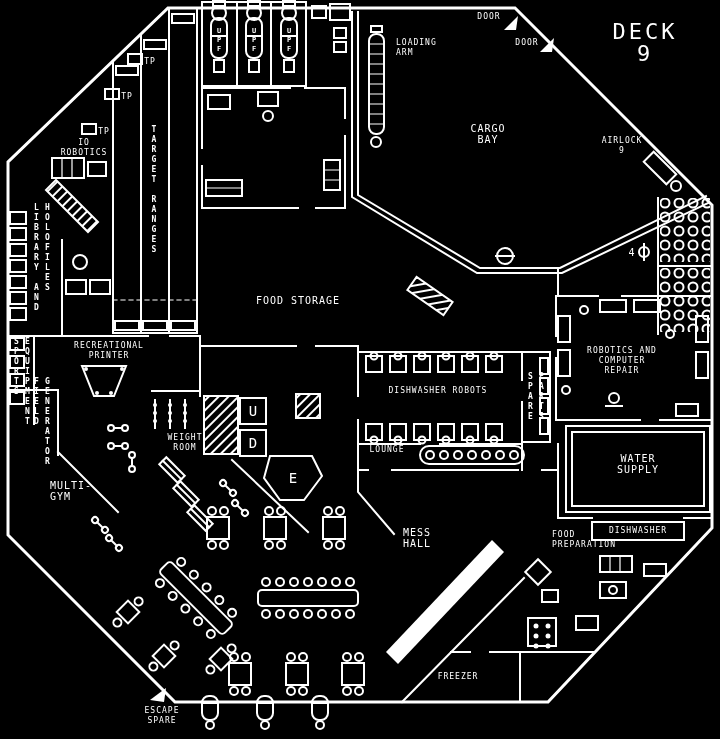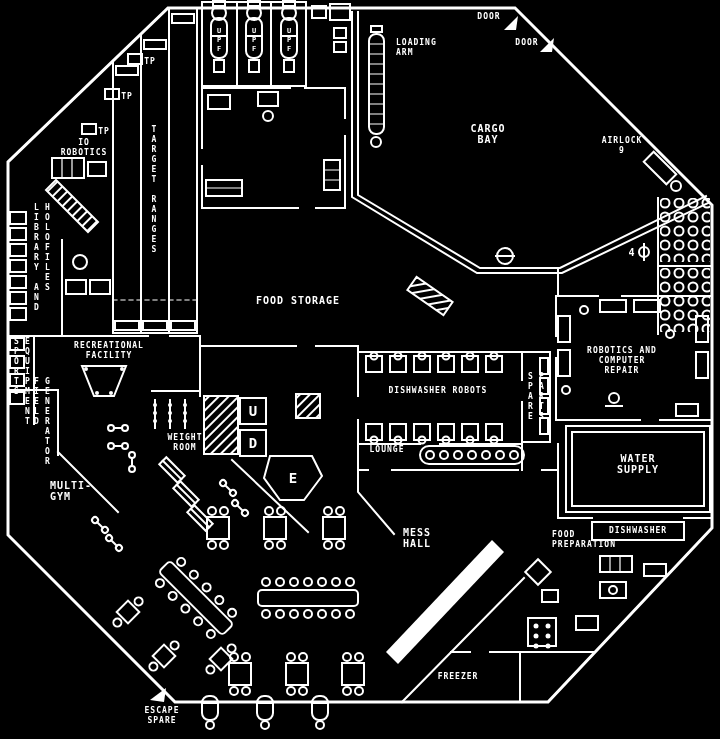--- a/index.html
+++ b/index.html
@@ -6,21 +6,21 @@
   #stage{position:relative;width:720px;height:739px;background:#000;overflow:hidden;
          font-family:"DejaVu Sans Mono",monospace;}
   #plan{position:absolute;left:0;top:0;}
   #plan *{stroke:#ffffff;stroke-width:2;fill:none;stroke-linecap:square;}
   #plan .fillw{fill:#ffffff;stroke:none;}
   #plan .dots{fill:url(#dots);stroke:none;}
   #plan .hatch{fill:url(#hatch);}
   #plan .sw3{stroke-width:3;}
   #plan .sw1{stroke-width:1.2;}
   #plan .dash{stroke-dasharray:4 4;stroke-width:1.2;}
-  .lbl{position:absolute;color:#fff;font-weight:bold;font-size:8px;line-height:10px;
+  .lbl{position:absolute;color:#fff;font-weight:normal;font-size:8px;line-height:10px;
        letter-spacing:1px;white-space:pre-line;text-align:center;transform:translate(-50%,-50%);z-index:2;}
   .lbl.anchor-left{transform:none;text-align:left;}
   .fs9{font-size:10px;line-height:11px;}
   .big{font-size:22px;line-height:22px;letter-spacing:3px;}
   .mid{font-size:14px;line-height:14px;letter-spacing:0;}
   .vlbl{position:absolute;display:flex;gap:2px;transform:translate(-50%,-50%);z-index:2;}
   .vlbl span{writing-mode:vertical-rl;text-orientation:upright;color:#fff;font-weight:bold;
              font-size:8px;letter-spacing:1px;line-height:9px;white-space:pre;}
   .vlbl span.fs7{font-size:7px;line-height:8px;}
 </style>
@@ -380,20 +380,21 @@
   </g>
 
   <g>
     <use href="#pod" transform="translate(210,696)"></use>
         <use href="#pod" transform="translate(265,696)"></use>
         <use href="#pod" transform="translate(320,696)"></use>
     <polygon class="fillw" points="150,700 166,688 164,702"></polygon>
   </g>
 </svg>
 
+<div class="lbl big" style="left:645px;top:43px">DECK 9</div>
 <div class="lbl" style="left:489px;top:17px">DOOR</div>
 <div class="lbl" style="left:527px;top:43px">DOOR</div>
 <div class="lbl anchor-left" style="left:396px;top:38px">LOADING
 ARM</div>
 <div class="lbl fs9" style="left:488px;top:134px">CARGO
 BAY</div>
 <div class="lbl" style="left:622px;top:146px">AIRLOCK
 9</div>
 
 <div class="vlbl" style="left:219px;top:40px">
@@ -421,21 +422,21 @@
   <span>LIBRARY AND</span>
   <span>HOLOFILES</span>
 </div>
 
 <div class="vlbl" style="left:22px;top:382px">
   <span>SPORTS</span>
   <span>EQUIPMENT</span>
 </div>
 
 <div class="lbl" style="left:109px;top:351px">RECREATIONAL
-FACILITY</div>
+PRINTER</div>
 
 <div class="vlbl" style="left:42px;top:422px">
   <span>FIELD</span>
   <span>GENERATOR</span>
 </div>
 
 <div class="lbl anchor-left fs9" style="left:50px;top:480px">MULTI-
 GYM</div>
 <div class="lbl" style="left:185px;top:443px">WEIGHT
 ROOM</div>

